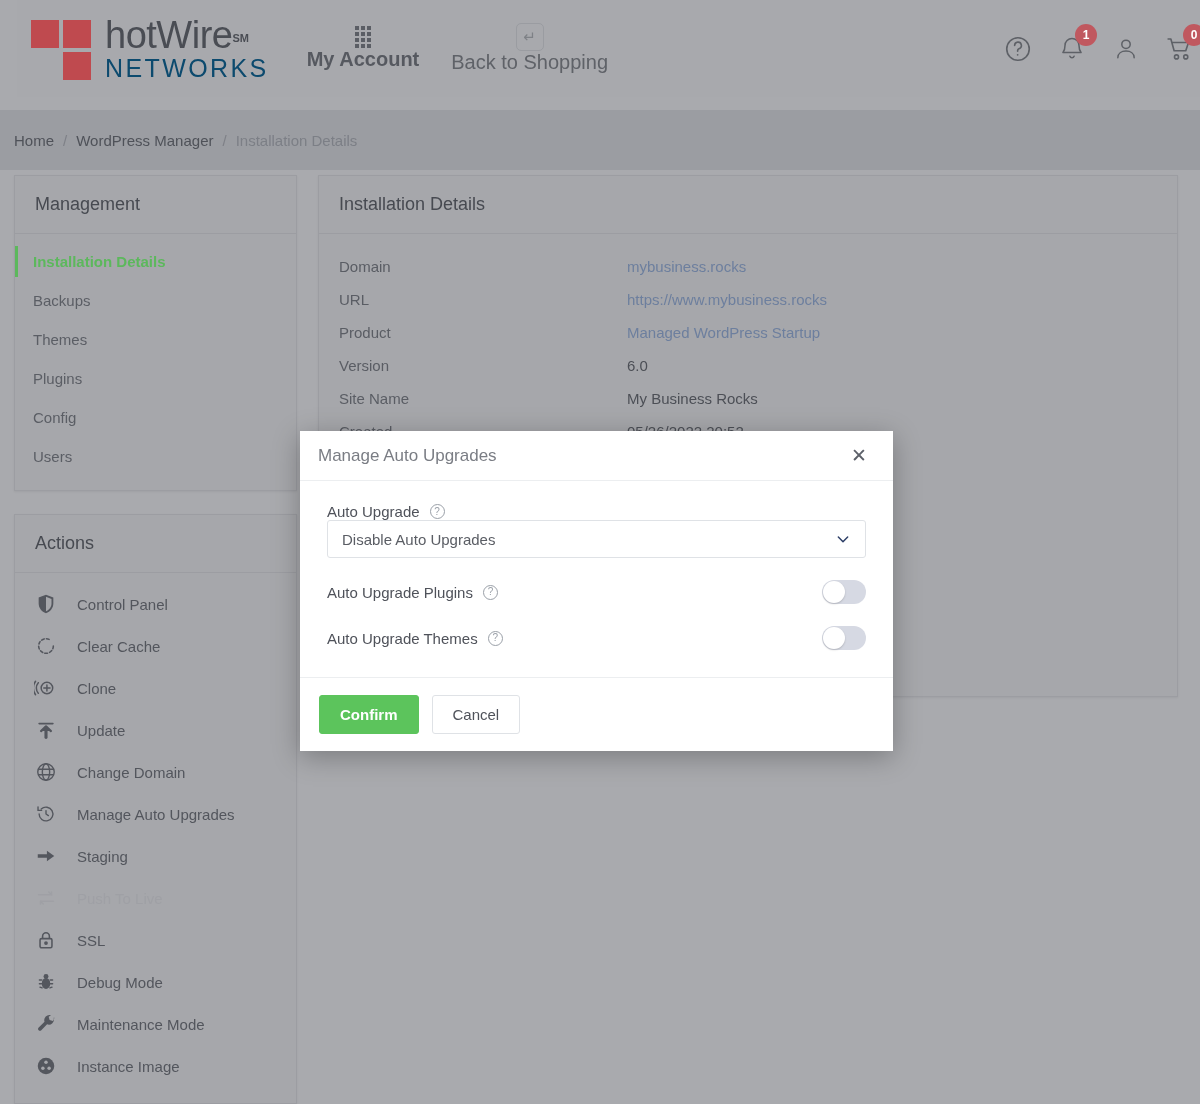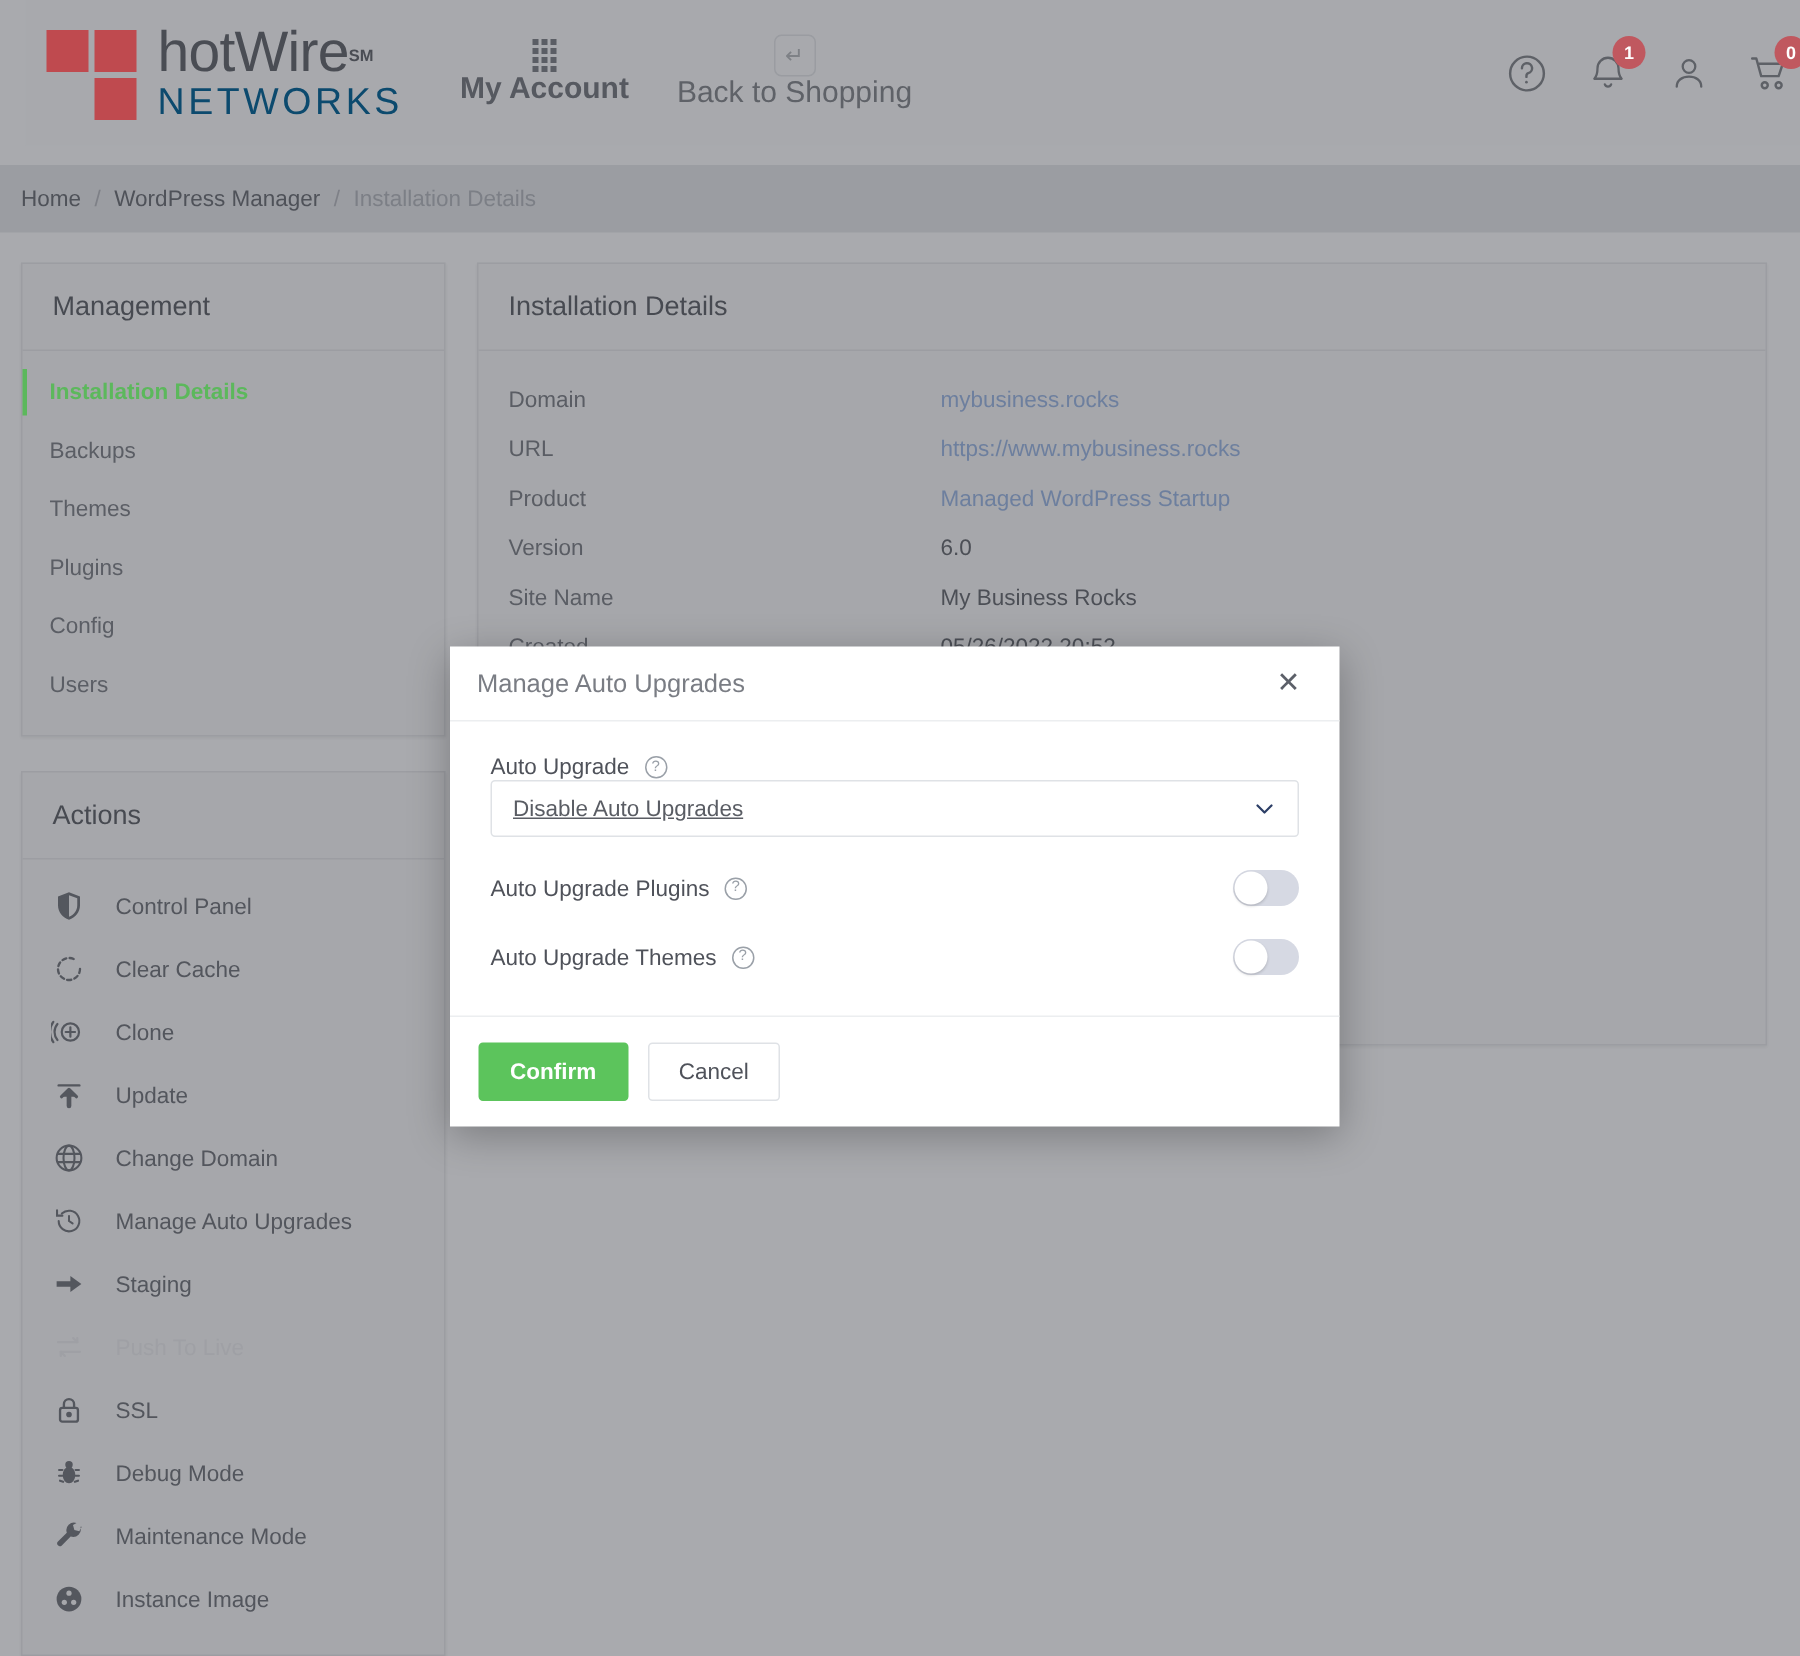--- a/index.html
+++ b/index.html
@@ -67,21 +67,21 @@
     display: flex; align-items: center; justify-content: center; color: #5e6167; }
   .badge {
     position: absolute; top: -8px; right: -8px;
     background: #c0585f; color: #fff; border-radius: 50%;
     width: 22px; height: 22px; font-size: 12px; font-weight: bold;
     display: flex; align-items: center; justify-content: center;
   }
 
   
   .breadcrumb {
-    position: absolute; top: 110px; left: 0; width: 1200px; height: 45px;
+    position: absolute; top: 110px; left: 0; width: 1200px; height: 60px;
     background: #9b9da2;
     display: flex; align-items: center; padding-left: 14px;
     font-size: 15px; color: #4f5259;
   }
   .breadcrumb .sep { color: #7e8087; margin: 0 9px; }
   .breadcrumb .cur { color: #7c7f86; }
 
   
   .content { position: absolute; top: 175px; left: 0; width: 1200px; }
 
@@ -147,21 +147,21 @@
     font-size: 15px; color: #4f525a; 
   }
   .q-icon {
     width: 15px; height: 15px; border: 1.2px solid #9aa0a8; border-radius: 50%;
     display: inline-flex; align-items: center; justify-content: center;
     font-size: 10px; color: #9aa0a8; line-height: 1;
   }
   .select {
     position: relative; height: 38px; border: 1px solid #dfe2e6; border-radius: 3px;
     display: flex; align-items: center; padding: 0 14px;
-    font-size: 15px; color: #5a5d64; background: #fff; text-decoration: underline;
+    font-size: 15px; color: #5a5d64; background: #fff;
   }
   .select .chev {
     position: absolute; right: 14px; top: 50%; transform: translateY(-50%);
     color: #2c3e66;
   }
   .toggle-row {
     display: flex; align-items: center; margin-top: 22px;
   }
   .toggle-row .field-label { margin-bottom: 0; }
   .switch {

